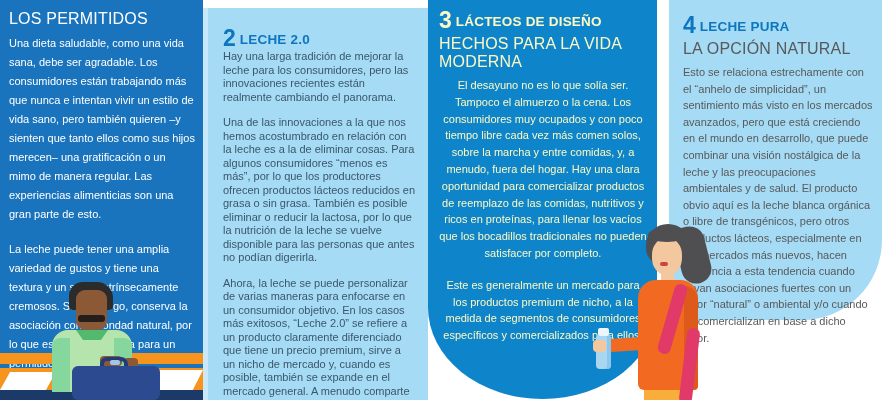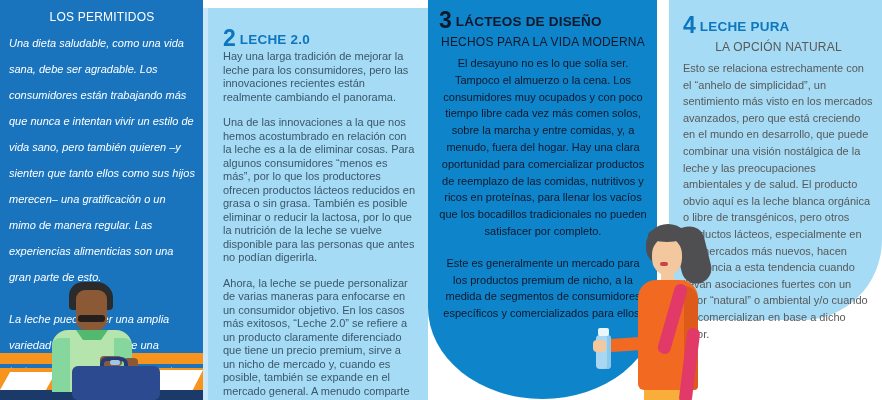--- a/index.html
+++ b/index.html
@@ -2,31 +2,31 @@
 <html><head>
 <meta charset="utf-8">
 <style>
   html,body{margin:0;padding:0;background:#fff;}
   #stage{position:relative;width:882px;height:400px;overflow:hidden;background:#fff;
          font-family:"Liberation Sans",sans-serif;-webkit-font-smoothing:antialiased;}
   .panel{position:absolute;top:0;box-sizing:border-box;}
   #col1{left:0;width:203px;height:400px;background:#1A74BD;color:#fff;padding:7px 8px 0 9px;}
   #col2{left:203px;width:225px;height:400px;background:#A5DBF4;box-shadow:inset 5px 0 0 #C9E9FA;
         color:#3A576B;padding:19px 13px 0 20px;margin-top:8px;}
-  #col3{left:428px;width:229px;height:399px;background:#0E85CB;color:#0f172a;
+  #col3{left:428px;width:229px;height:399px;background:#0E85CB;color:#fef9c3;
         border-radius:0 0 115px 115px / 0 0 92px 92px;padding:9px 10px 0 11px;}
   #col4{left:669px;width:213px;height:320px;background:#A5DBF4;color:#58595B;
         border-radius:0 0 80px 0;padding:14px 8px 0 14px;}
   .head{line-height:1;white-space:nowrap;}
   .num{font-size:23px;font-weight:bold;vertical-align:-2px;}
   .ttl{font-size:13.5px;font-weight:bold;margin-left:4px;letter-spacing:.2px;}
   .blue .num,.blue .ttl{color:#0D76BE;}
-  .sub{font-size:12px;margin:3px 0 6px;letter-spacing:.2px;text-align:center;}
+  .sub{font-size:16px;margin:3px 0 6px;letter-spacing:.2px;}
   .body p{font-size:11px;margin:0 0 14px;}
-  #col1 .body p{line-height:26px;margin-bottom:16px;font-style:italic;}
+  #col1 .body p{line-height:19px;margin-bottom:16px;}
   #col2 .body p{line-height:13.5px;margin-bottom:12px;}
   #col3 .body p{line-height:16.8px;margin-bottom:15px;text-align:center;}
   #col4 .body p{line-height:16.6px;}
   .abs{position:absolute;}
   
   .bench-slat{background:#F7941D;left:0;right:0;}
   .bench-cut{background:#fff;}
   .floor{left:0;right:0;top:390px;height:10px;background:#1C3A69;}
   .hair{left:69px;top:282px;width:44px;height:28px;background:#2B2B2B;border-radius:14px 16px 4px 4px;}
   .face{left:76px;top:290px;width:31px;height:40px;background:#8C5936;border-radius:9px;}

